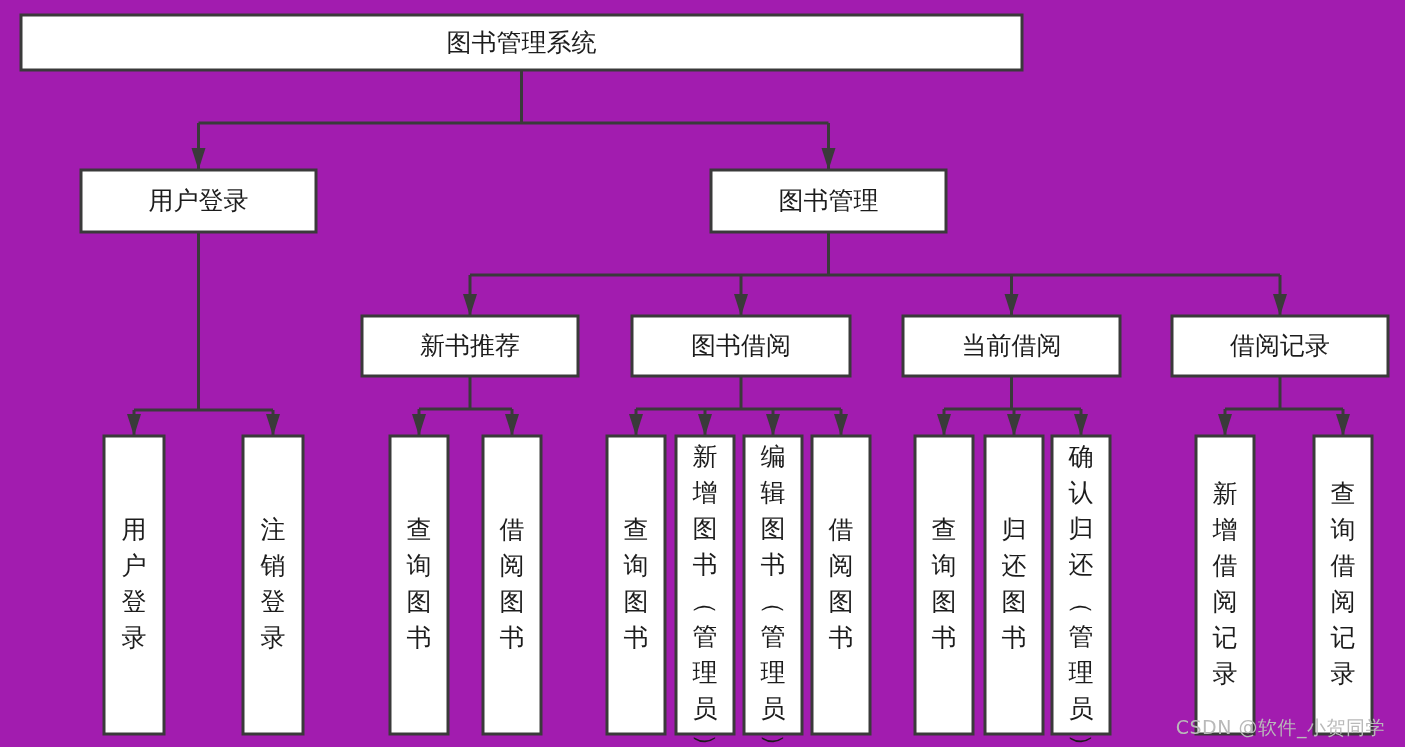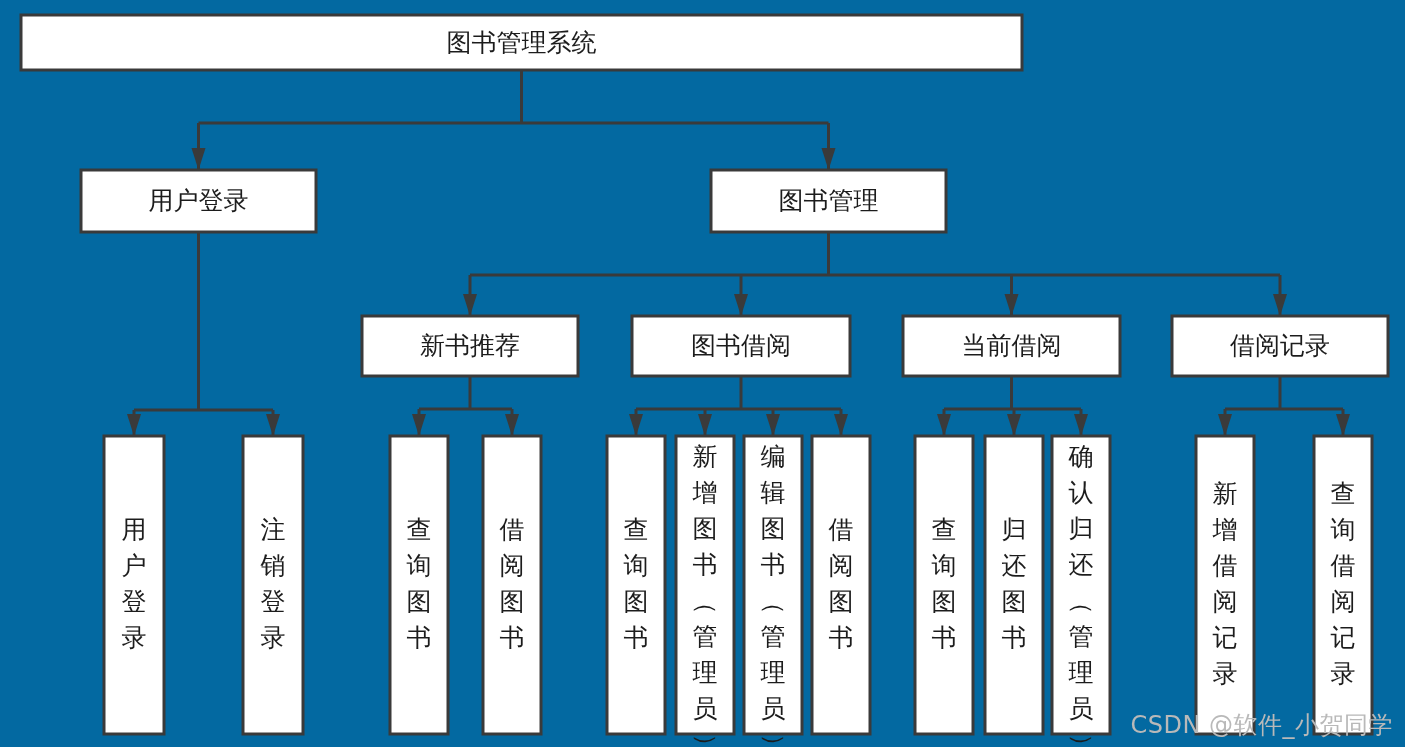--- a/index.html
+++ b/index.html
@@ -11,21 +11,21 @@
   body {
     width: 1405px;
     height: 747px;
     font-family: "DejaVu Sans", "Liberation Sans", sans-serif;
     overflow: hidden;
   }
   #diagram-root {
     position: relative;
     width: 1405px;
     height: 747px;
-    background: #0369a1;
+    background: #a21caf;
   }
   svg.diagram-canvas {
     position: absolute;
     left: 0;
     top: 0;
     width: 1405px;
     height: 747px;
     display: block;
   }
   .node-rect {
@@ -52,24 +52,24 @@
   }
   .leaf-char {
     font-family: "DejaVu Sans", "Liberation Sans", sans-serif;
     font-size: 25px;
     fill: #1c1c1c;
     text-anchor: middle;
     dominant-baseline: middle;
   }
   .watermark {
     position: absolute;
-    right: 12px;
+    right: 20px;
     bottom: 6px;
     font-family: "DejaVu Sans", "Liberation Sans", sans-serif;
-    font-size: 24px;
+    font-size: 19px;
     color: #b9b9b9;
     white-space: nowrap;
     letter-spacing: 0.5px;
   }
 </style>
 </head>
 <body>
 
 <div id="diagram-root">
 

